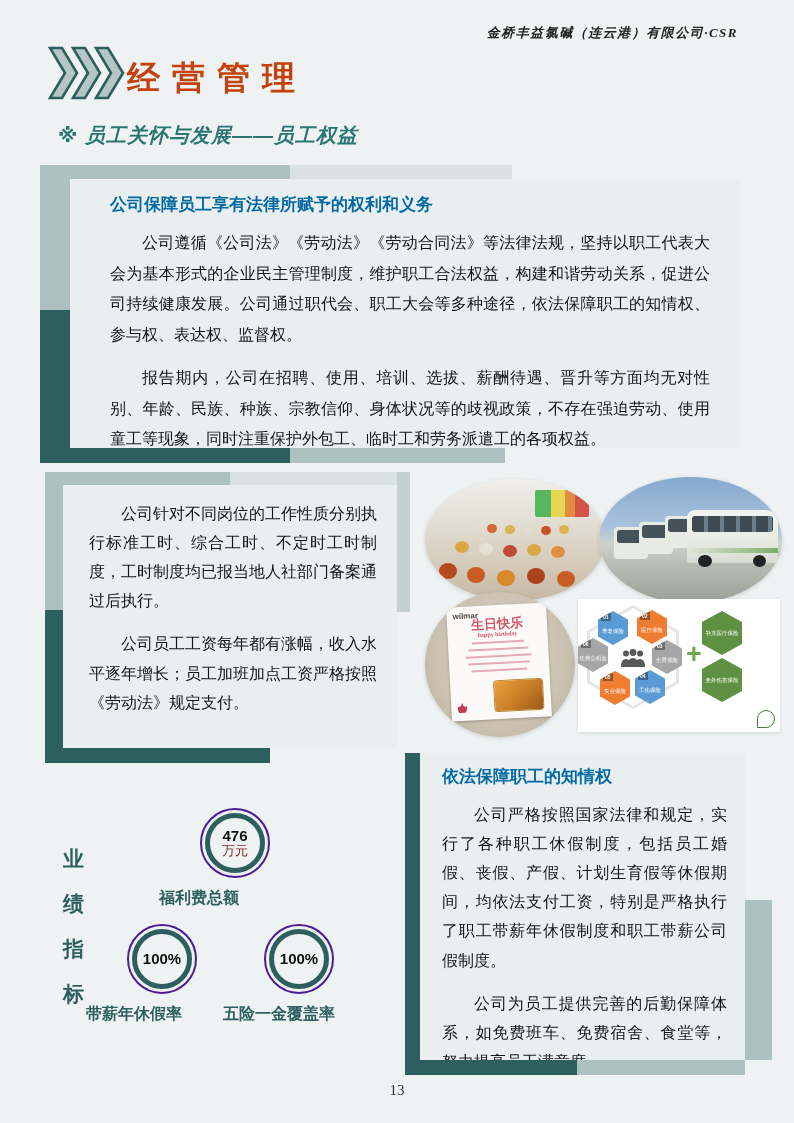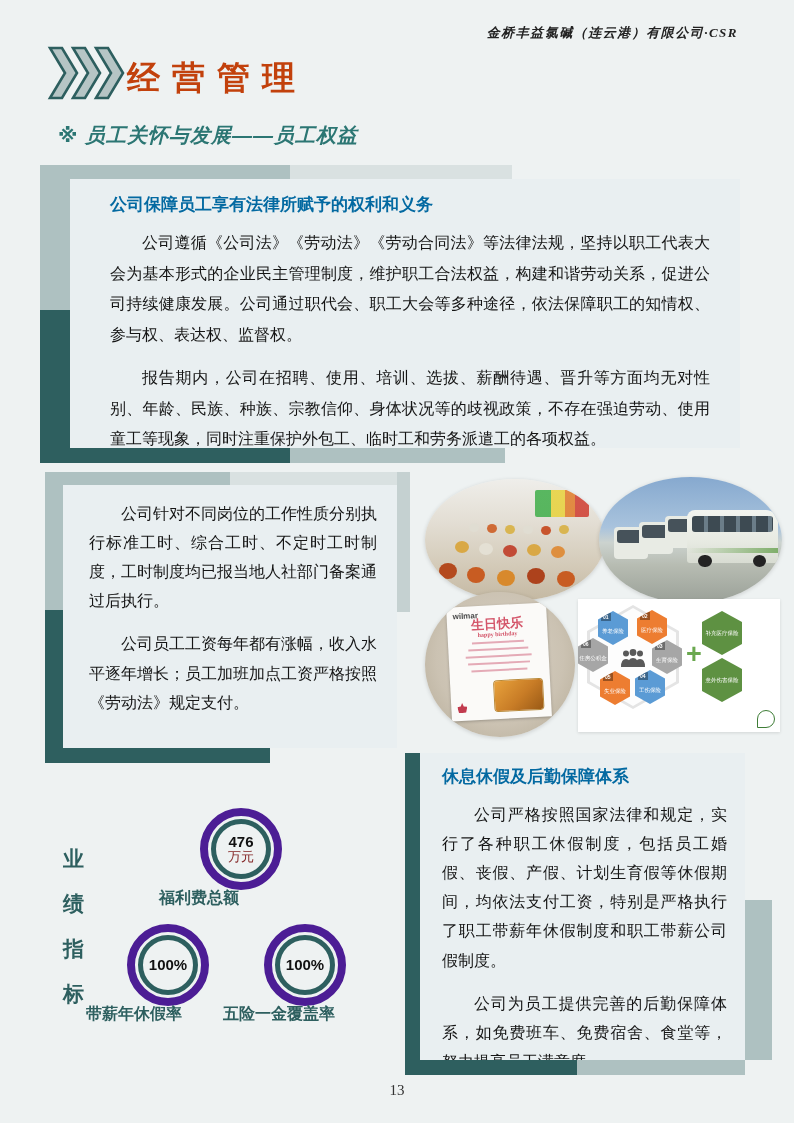--- a/index.html
+++ b/index.html
@@ -117,21 +117,21 @@
   .ghx{position:absolute;left:124px;width:40px;height:44px;background:#5e9142;
       font-family:"Liberation Sans",sans-serif;}
   .ghx1{top:12px;} .ghx2{top:59px;}
   .ghx .hx-label{font-size:5.5px;top:50%;}
   .eco-logo{position:absolute;right:5px;bottom:4px;width:16px;height:16px;border:1.5px solid #3e7d36;
       border-radius:50% 50% 50% 0;}
 
   
   .kpi-vertical{position:absolute;left:63px;top:845px;display:flex;flex-direction:column;gap:17px;
       font-family:"Liberation Sans",sans-serif;font-size:21px;font-weight:bold;color:#2d5f5f;}
-  .kpi-circle{position:absolute;width:66px;height:66px;border:8px solid #4c1d95;border-radius:50%;}
+  .kpi-circle{position:absolute;width:66px;height:66px;border:2px solid #4c1d95;border-radius:50%;}
   .ring-inner{position:absolute;left:3px;top:3px;right:3px;bottom:3px;border:5px solid #2d5f5f;
       border-radius:50%;display:flex;flex-direction:column;align-items:center;justify-content:center;}
   .kpi-val{font-family:"Liberation Sans",sans-serif;font-size:15px;font-weight:bold;color:#111;line-height:1.1;}
   .kpi-unit{font-size:13px;color:#7f1d1d;line-height:1.1;}
   .kc1{left:200px;top:808px;} .kc2{left:127px;top:924px;} .kc3{left:264px;top:924px;}
   .kpi-label{position:absolute;width:160px;text-align:left;font-family:"Liberation Sans",sans-serif;
       font-size:16px;font-weight:bold;color:#2d5f5f;}
   .kl1{left:159px;top:888px;} .kl2{left:86px;top:1004px;} .kl3{left:223px;top:1004px;}
 
   .page-number{position:absolute;left:0;top:1082px;width:100%;text-align:center;font-size:15px;color:#333;}
@@ -270,21 +270,21 @@
     <span class="hx-label">意外伤害保险</span>
   </div>
   <div class="eco-logo"></div>
 </div>
 
 <div class="strip c-dark b3-left"></div>
 <div class="strip c-dark b3-bot-a"></div>
 <div class="strip c-mid b3-bot-b"></div>
 <div class="strip c-mid b3-right"></div>
 <div class="box b3-box">
-  <h2>休息休假及后勤保障体系</h2>
+  <h2>依法保障职工的知情权</h2>
   <p>公司严格按照国家法律和规定，实行了各种职工休假制度，包括员工婚假、丧假、产假、计划生育假等休假期间，均依法支付工资，特别是严格执行了职工带薪年休假制度和职工带薪公司假制度。</p>
   <p>公司为员工提供完善的后勤保障体系，如免费班车、免费宿舍、食堂等，努力提高员工满意度。</p>
 </div>
 
 <div class="kpi-vertical">
   <span>业</span>
   <span>绩</span>
   <span>指</span>
   <span>标</span>
 </div>

